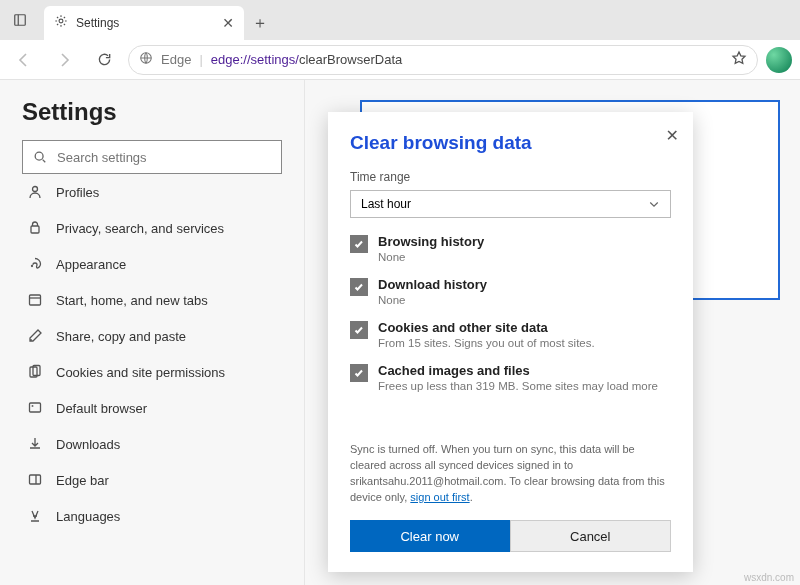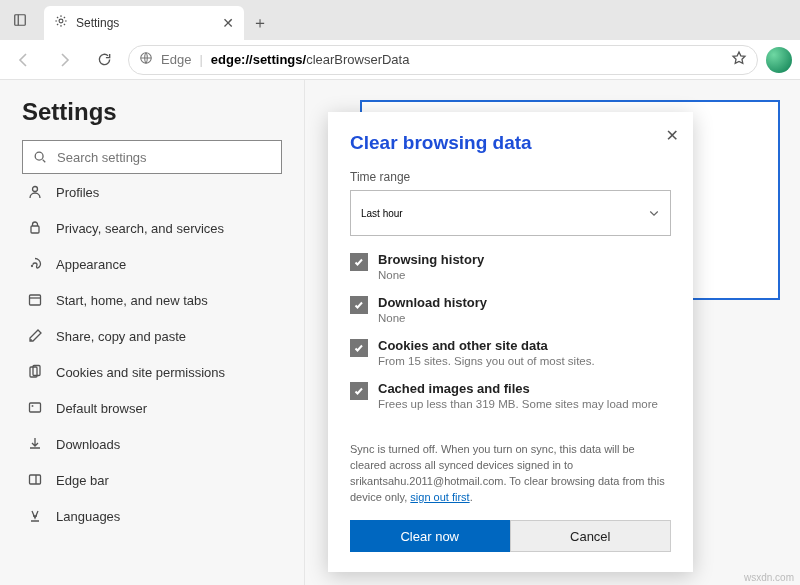--- a/index.html
+++ b/index.html
@@ -14,41 +14,41 @@
 .tab .close { color: #555; font-size: 14px; }
 .newtab { width: 32px; display: flex; align-items: center; justify-content: center; color: #555; height: 34px; }
 
 .toolbar { height: 40px; background: #fff; display: flex; align-items: center; padding: 16px 8px; gap: 8px; border-bottom: 1px solid #e3e3e3;}
 .tbtn { width: 32px; height: 32px; display: flex; align-items: center; justify-content: center; color: #555; border-radius: 4px; }
 .tbtn.disabled { color: #bbb; }
 .addr { flex: 1; height: 30px; background: #fff; border: 1px solid #ddd; border-radius: 15px; display: flex; align-items: center; padding: 0 10px; gap: 8px; font-size: 13px; }
 .addr .globe { color: #777; }
 .addr .edge-label { color: #777; }
 .addr .divider { color: #ccc; }
-.addr .url-plain { color: #000000; font-weight: bold; }
+.addr .url-plain { color: #4c1d95; }
 .addr .url-dark { color: #444; }
 .favbtn { margin-left: auto; color: #555; }
 .profile { width: 26px; height: 26px; border-radius: 50%; background: radial-gradient(circle at 30% 30%, #6fd8a3, #0a7c50); }
 
 .content { display: flex; height: calc(585px - 80px); }
 .sidebar { width: 305px; background: #f7f7f7; padding: 18px 22px; border-right: 1px solid #e6e6e6; overflow: hidden; }
 .sidebar h1 { font-size: 24px; font-weight: 600; margin-bottom: 14px; color: #222; }
 .search { border: 1px solid #888; height: 34px; display: flex; align-items: center; padding: 0 10px; gap: 10px; background: #fff; margin-bottom: 0; }
 .search input { border: none; outline: none; font-size: 13px; flex: 1; background: transparent; }
 .navitem { display: flex; align-items: center; gap: 12px; height: 36px; font-size: 13px; color: #333; padding: 0 4px; }
 .navitem .ic { width: 18px; display: flex; justify-content: center; color: #555; }
 
 .main { flex: 1; background: #f7f7f7; position: relative; }
 .bluebox { position: absolute; left: 55px; top: 20px; right: 20px; height: 200px; border: 2px solid #2169d6; background: #fff; }
 
 .dialog { position: absolute; top: 112px; left: 328px; width: 365px; height: 460px; background: #fff; box-shadow: 0 4px 20px rgba(0,0,0,0.2); padding: 20px 22px; display: flex; flex-direction: column; }
 .dialog .closebtn { position: absolute; top: 14px; right: 14px; color: #555; }
 .dialog h2 { font-size: 19px; font-weight: 600; color: #1d4ed8; margin-bottom: 16px; }
 .dialog .label { font-size: 12px; color: #555; margin-bottom: 6px; }
-.select { border: 1px solid #bbb; height: 46px; display: flex; align-items: center; padding: 8px 10px; font-size: 10px; justify-content: space-between; margin-bottom: 16px; }
+.select { border: 1px solid #bbb; height: 28px; display: flex; align-items: center; padding: 8px 10px; font-size: 12px; justify-content: space-between; margin-bottom: 16px; }
 .checks { flex: 1; overflow: hidden; position: relative; }
 .checkrow { display: flex; gap: 10px; margin-bottom: 14px; }
 .cbox { width: 18px; height: 18px; background: #767676; display: flex; align-items: center; justify-content: center; flex-shrink: 0; margin-top: 1px; }
 .cbox svg { stroke: #fff; }
 .ctext .ctitle { font-size: 13px; font-weight: 600; color: #222; }
 .ctext .cdesc { font-size: 11.5px; color: #777; margin-top: 2px; }
 .syncnote { font-size: 11px; color: #666; line-height: 1.45; margin-top: 4px; }
 .syncnote a { color: #0067c0; text-decoration: underline; }
 .dlgbtns { display: flex; margin-top: 14px; }
 .dlgbtn { flex: 1; height: 32px; font-size: 13px; display: flex; align-items: center; justify-content: center; }

